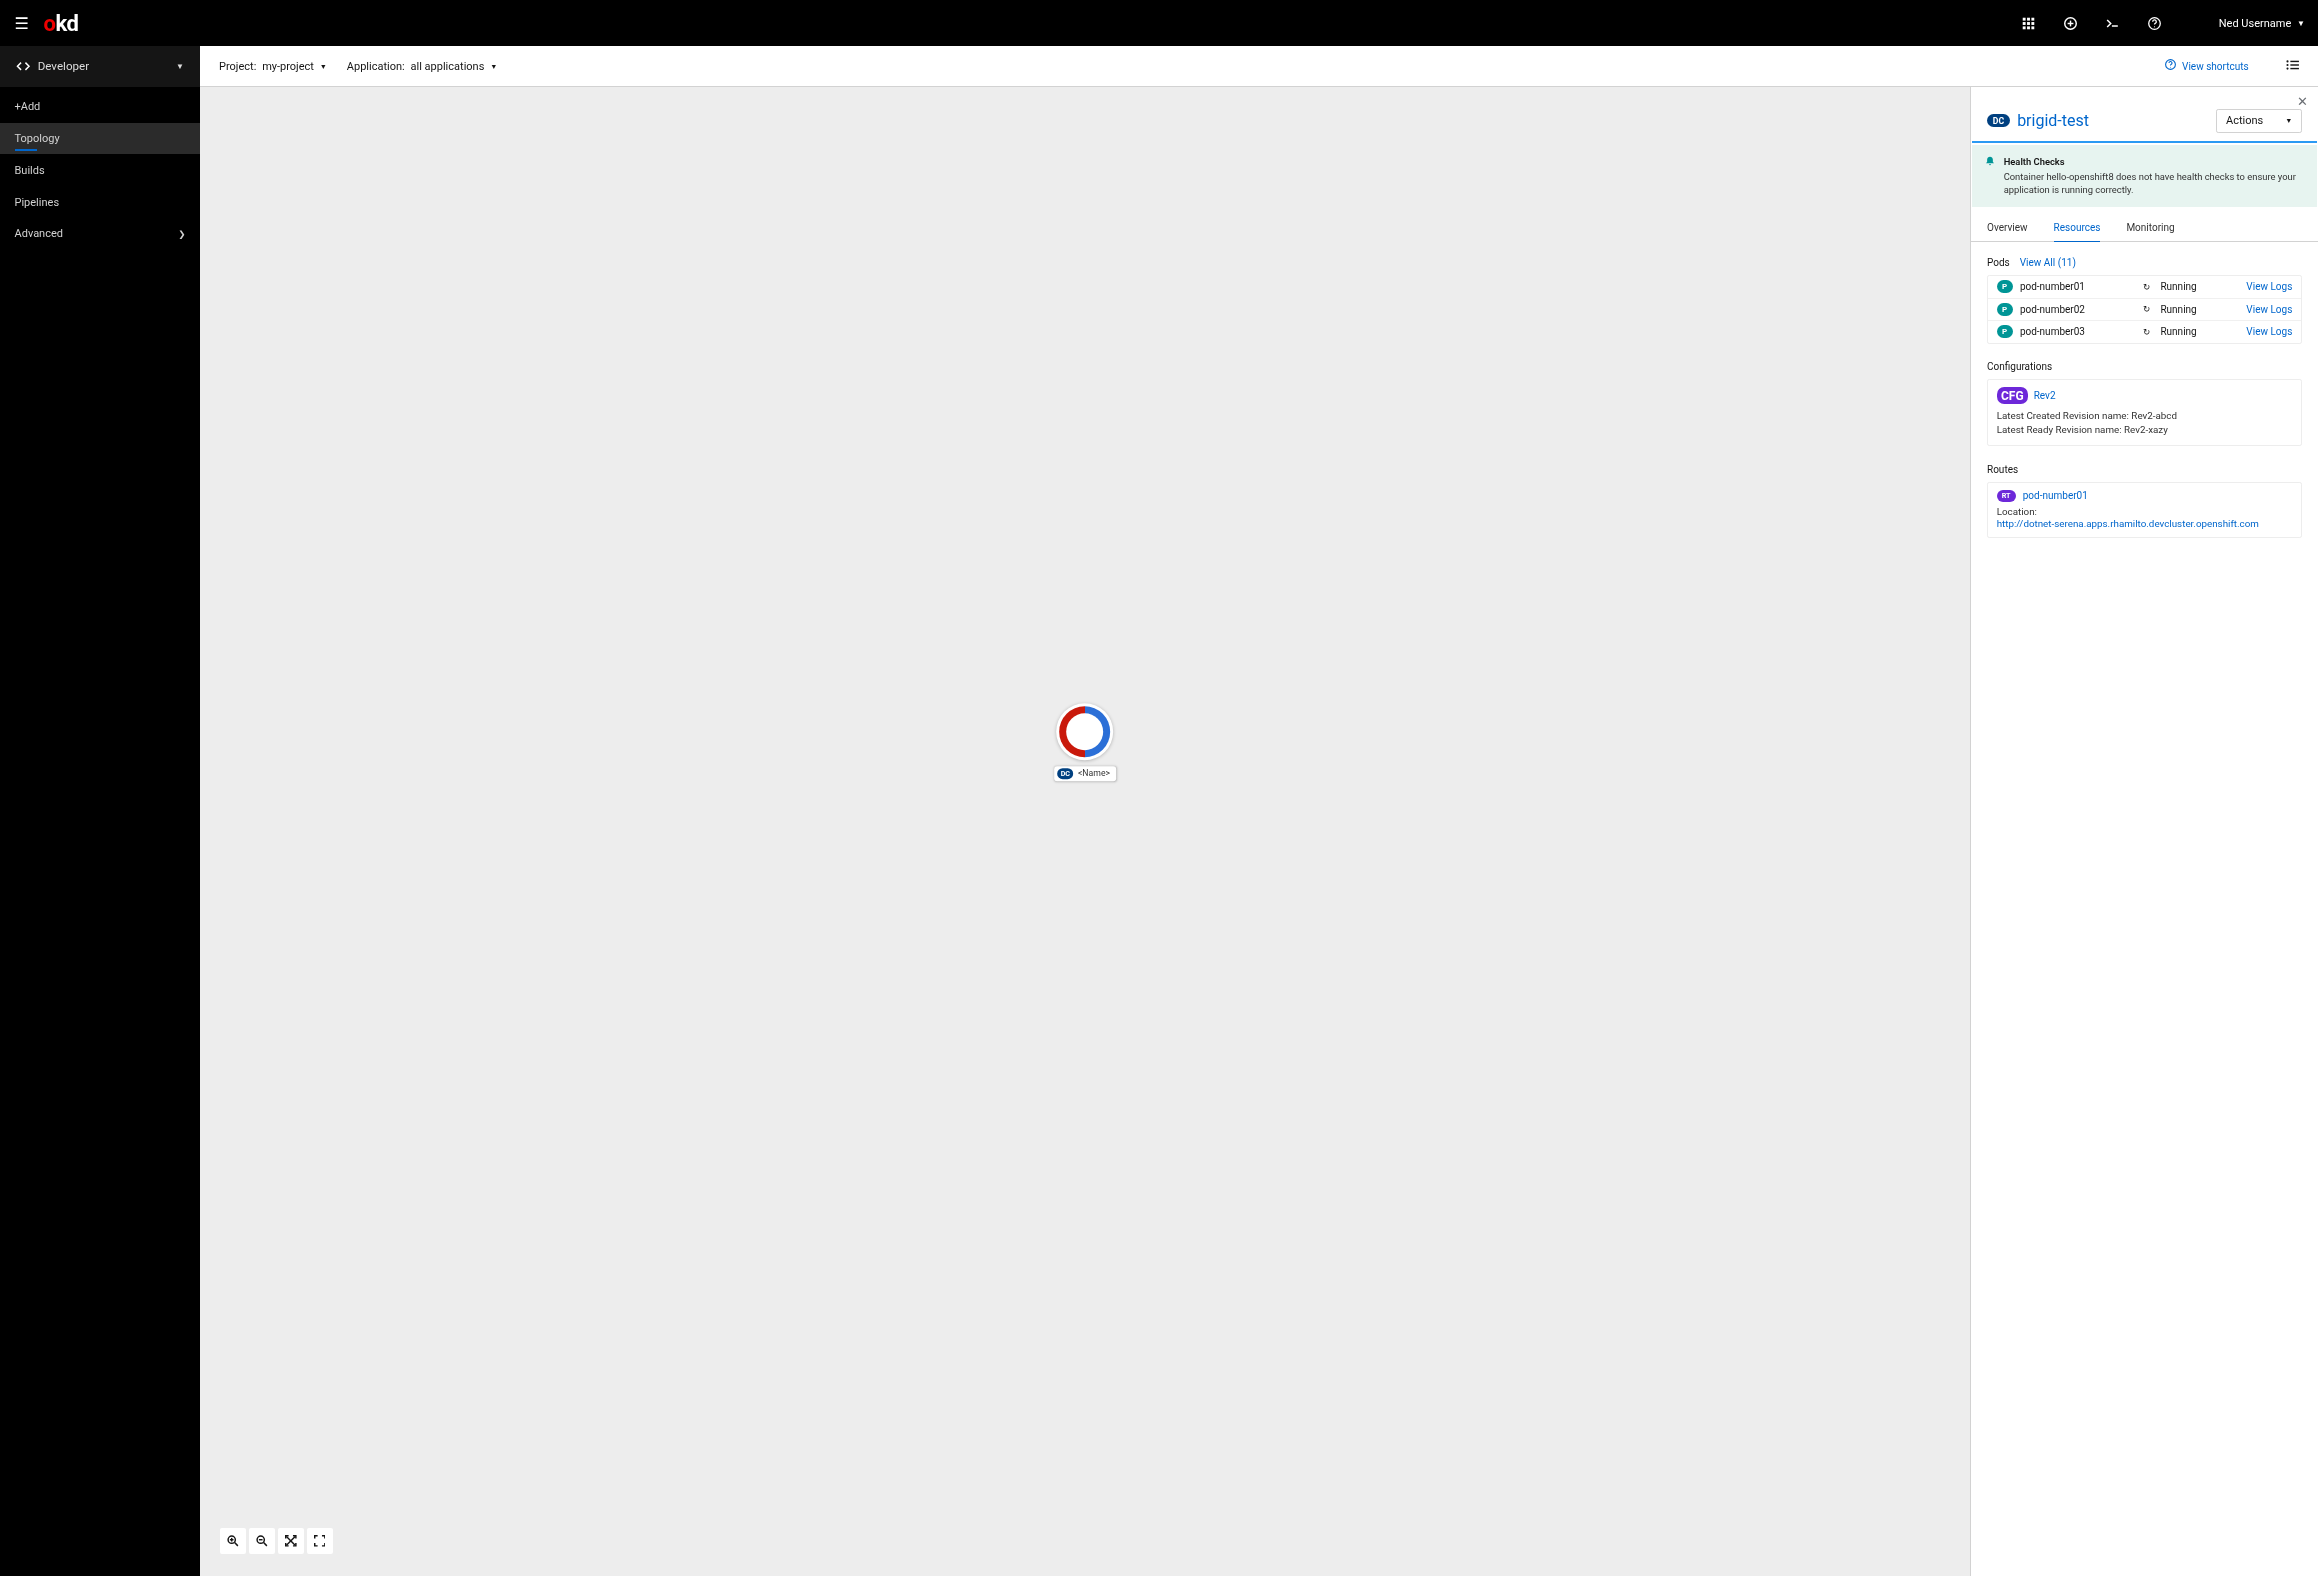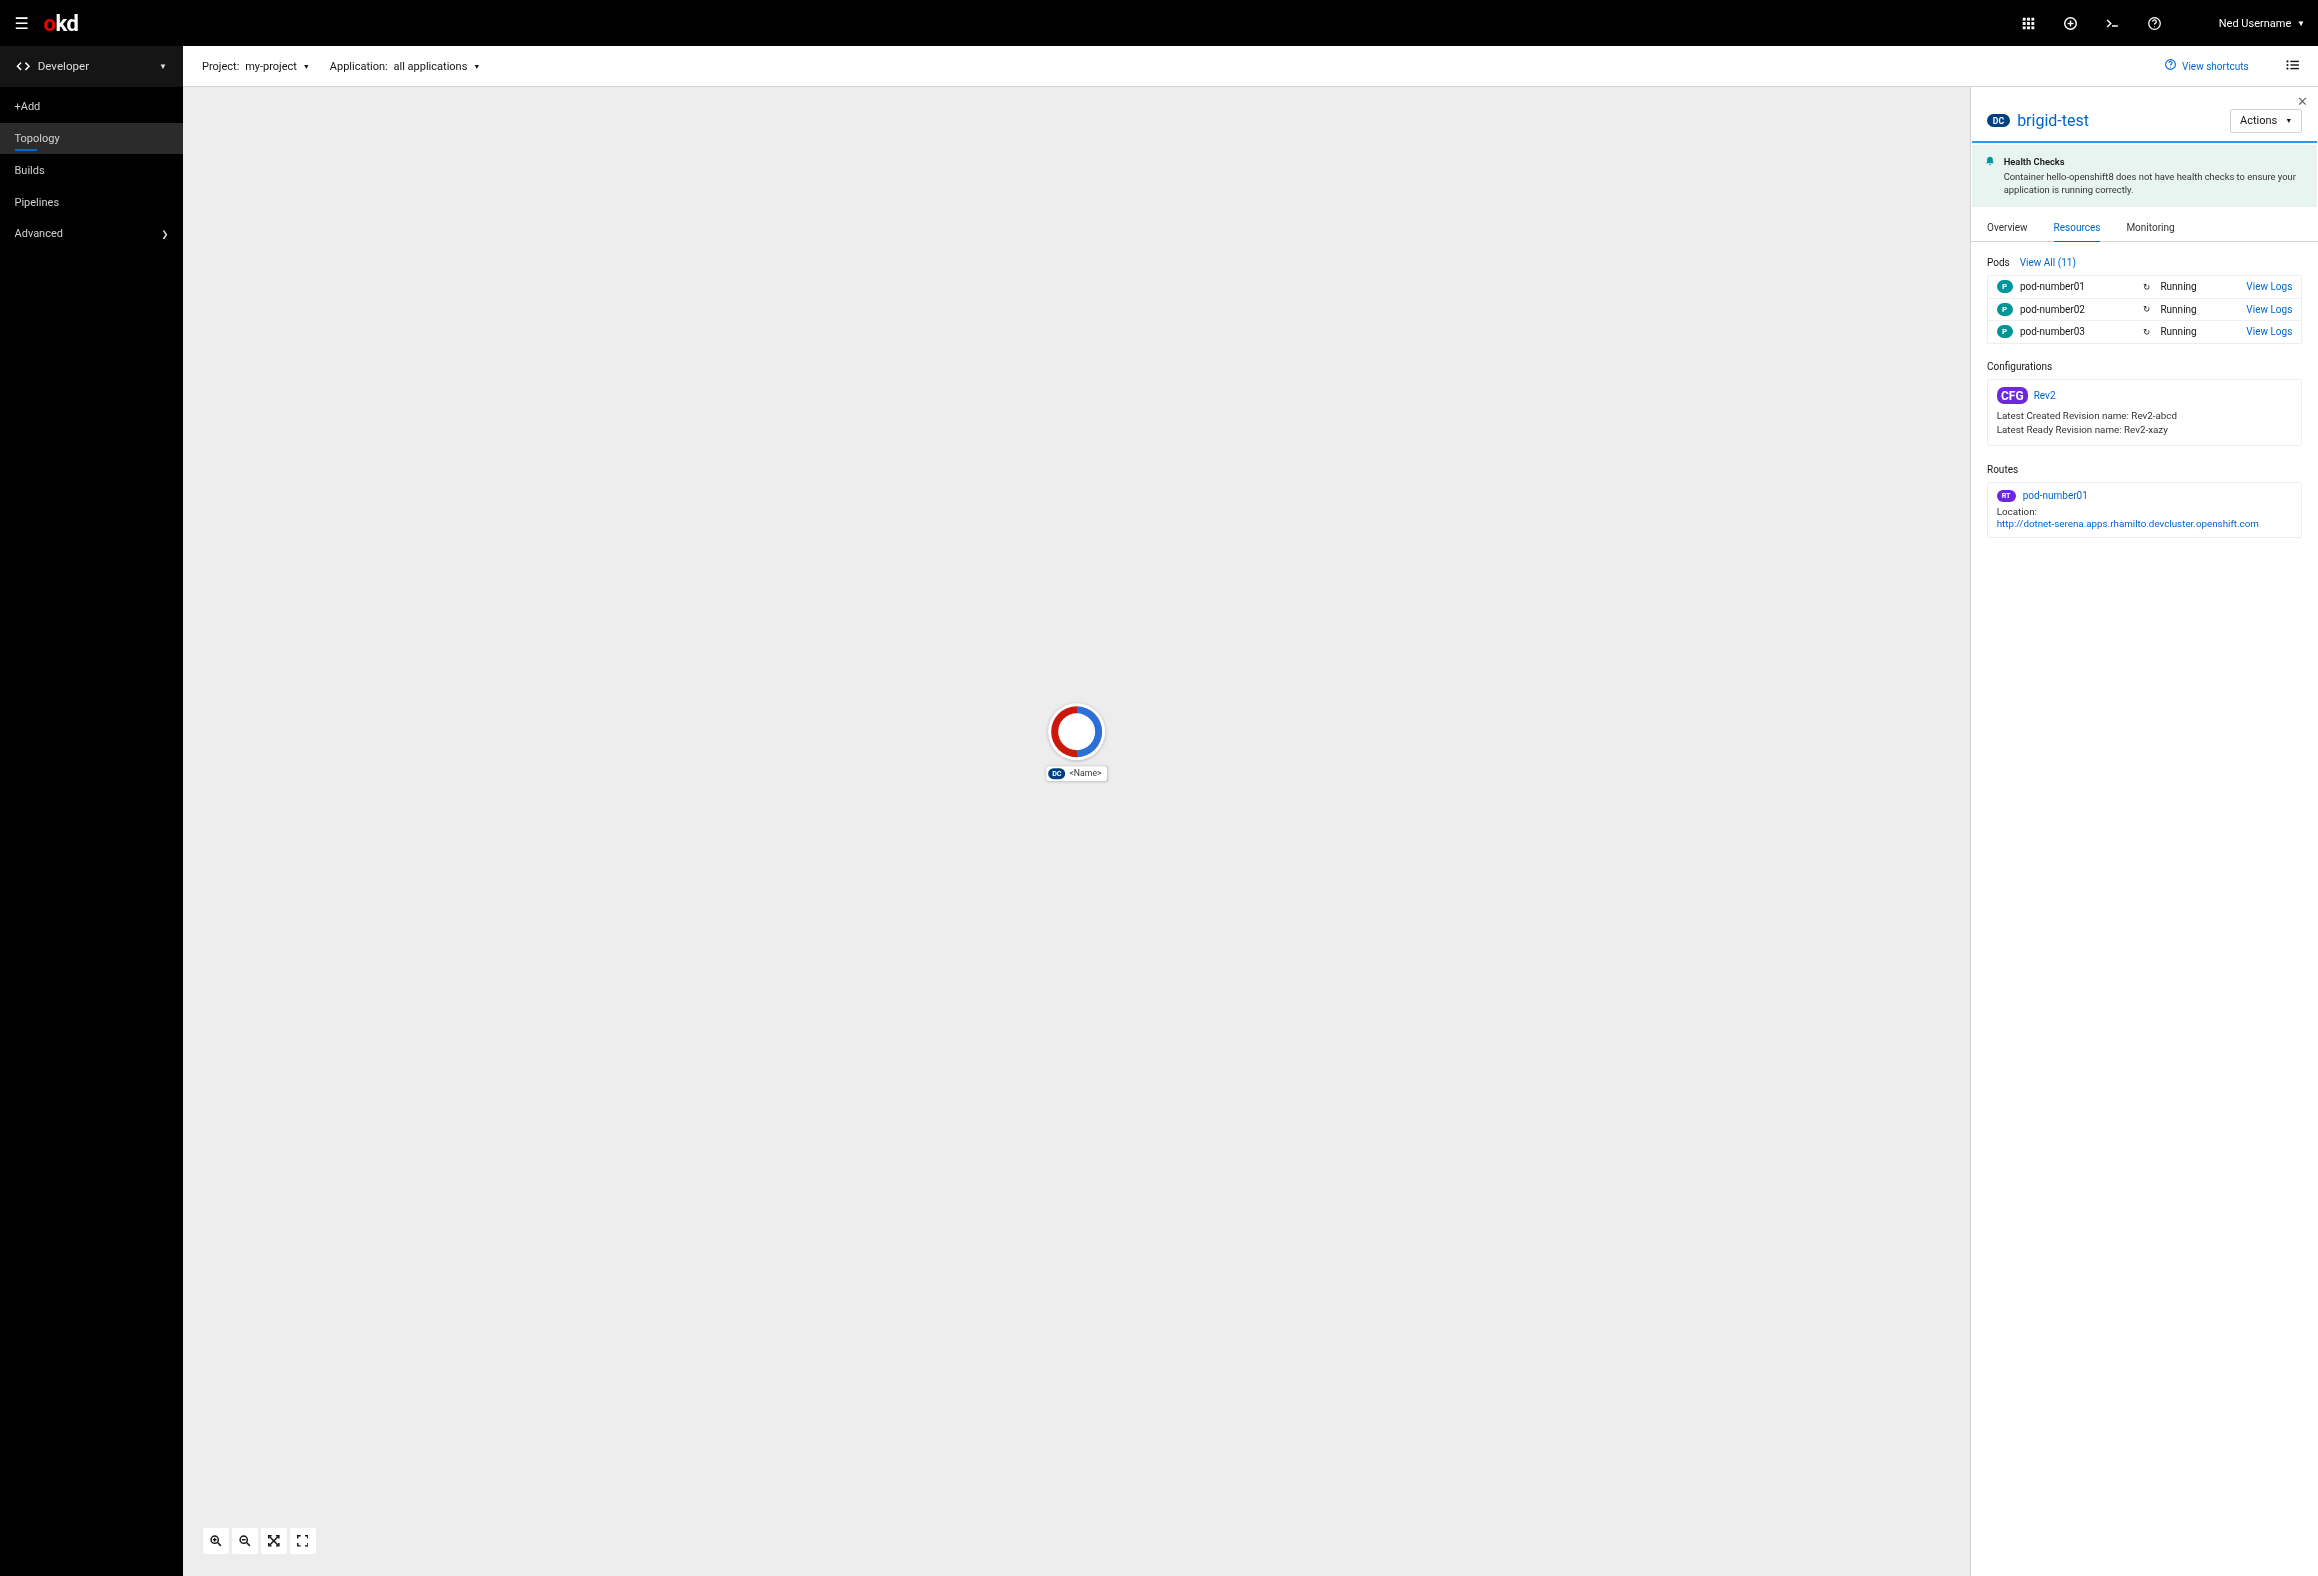--- a/index.html
+++ b/index.html
@@ -16,21 +16,21 @@
 .masthead-spacer { flex: 1; }
 .masthead-icons { display: flex; align-items: center; gap: 29px; }
 .masthead-icon { color: #fff; font-size: 13px; cursor: pointer; display: flex; align-items: center; }
 .masthead-user { display: flex; align-items: center; gap: 5.8px; cursor: pointer; font-size: 11px; margin-left: 22px; padding-left: 23px; }
 .masthead-user .caret { font-size: 8px; }
 
 
 .body { flex: 1; display: flex; min-height: 0; }
 
 
-.sidebar { width: 183px; background: #000; color: #ddd; display: flex; flex-direction: column; }
+.sidebar { width: 200px; background: #000; color: #ddd; display: flex; flex-direction: column; }
 .perspective { background: #151515; display: flex; align-items: center; padding: 13px 16px; gap: 7.2px; cursor: pointer; position: relative; }
 .perspective svg { width: 14.5px; height: 14.5px; }
 .perspective-label { font-size: 11.6px; flex: 1; }
 .perspective .caret { font-size: 8px; }
 .nav { padding-top: 4.3px; }
 .nav-item { padding: 9.4px 14.5px; font-size: 11px; color: #d2d2d2; cursor: pointer; display: flex; align-items: center; justify-content: space-between; }
 .nav-item.active { background: #2b2b2b; position: relative; }
 .nav-item.active::after { content: ""; position: absolute; left: 14.5px; bottom: 3.6px; width: 22px; height: 2.2px; background: #06c; }
 .nav-item .chev { font-size: 8.7px; }
 
@@ -57,21 +57,21 @@
 .donut::after { content: ""; position: absolute; inset: 10px; border-radius: 50%; background: #fff; }
 .node-label-pill { background: #fff; border-radius: 2.9px; padding: 2.2px 5.8px 2.2px 2.9px; box-shadow: 0 0.7px 2.2px rgba(0,0,0,0.25); display: flex; align-items: center; gap: 4.3px; font-size: 8.7px; color: #333; }
 .badge-dc-small { background: #004080; color: #fff; font-size: 7.2px; font-weight: 700; padding: 0.7px 3.6px; border-radius: 5.8px; }
 
 
 .panel { width: 348px; background: #fff; border-left: 0.7px solid #d2d2d2; display: flex; flex-direction: column; position: relative; }
 .panel-close { position: absolute; top: 7.2px; right: 10px; color: #6a6e73; font-size: 13px; cursor: pointer; }
 .panel-header { padding: 22px 16px 8.7px 16px; display: flex; align-items: center; gap: 7.2px; }
 .panel-header .title { font-size: 16px; color: #06c; font-weight: 400; flex: 1; }
 .badge-dc { background: #004080; color: #fff; font-size: 8.7px; font-weight: 700; padding: 1.4px 5.8px; border-radius: 8.7px; }
-.actions-dd { border: 0.7px solid #d2d2d2; border-radius: 2.2px; padding: 4.3px 8.7px; display: flex; align-items: center; gap: 8px; cursor: pointer; font-size: 11px; }
+.actions-dd { border: 0.7px solid #d2d2d2; border-radius: 2.2px; padding: 4.3px 8.7px; display: flex; align-items: center; gap: 22px; cursor: pointer; font-size: 11px; }
 .actions-dd .caret { font-size: 7.2px; }
 .panel-divider { height: 2.2px; background: #2b9af3; margin: 0 1.4px; }
 
 
 .alert { margin: 1.4px 1.4px 0 1.4px; background: #e7f4f0; border: 0.7px solid #e7f4f0; padding: 10px 11.6px; display: flex; gap: 8.7px; }
 .alert-icon { color: #009596; font-size: 10px; }
 .alert-body { flex: 1; font-size: 9.4px; color: #151515; }
 .alert-title { font-weight: 600; margin-bottom: 2.9px; }
 .alert-text { color: #333; line-height: 1.4; }
 

